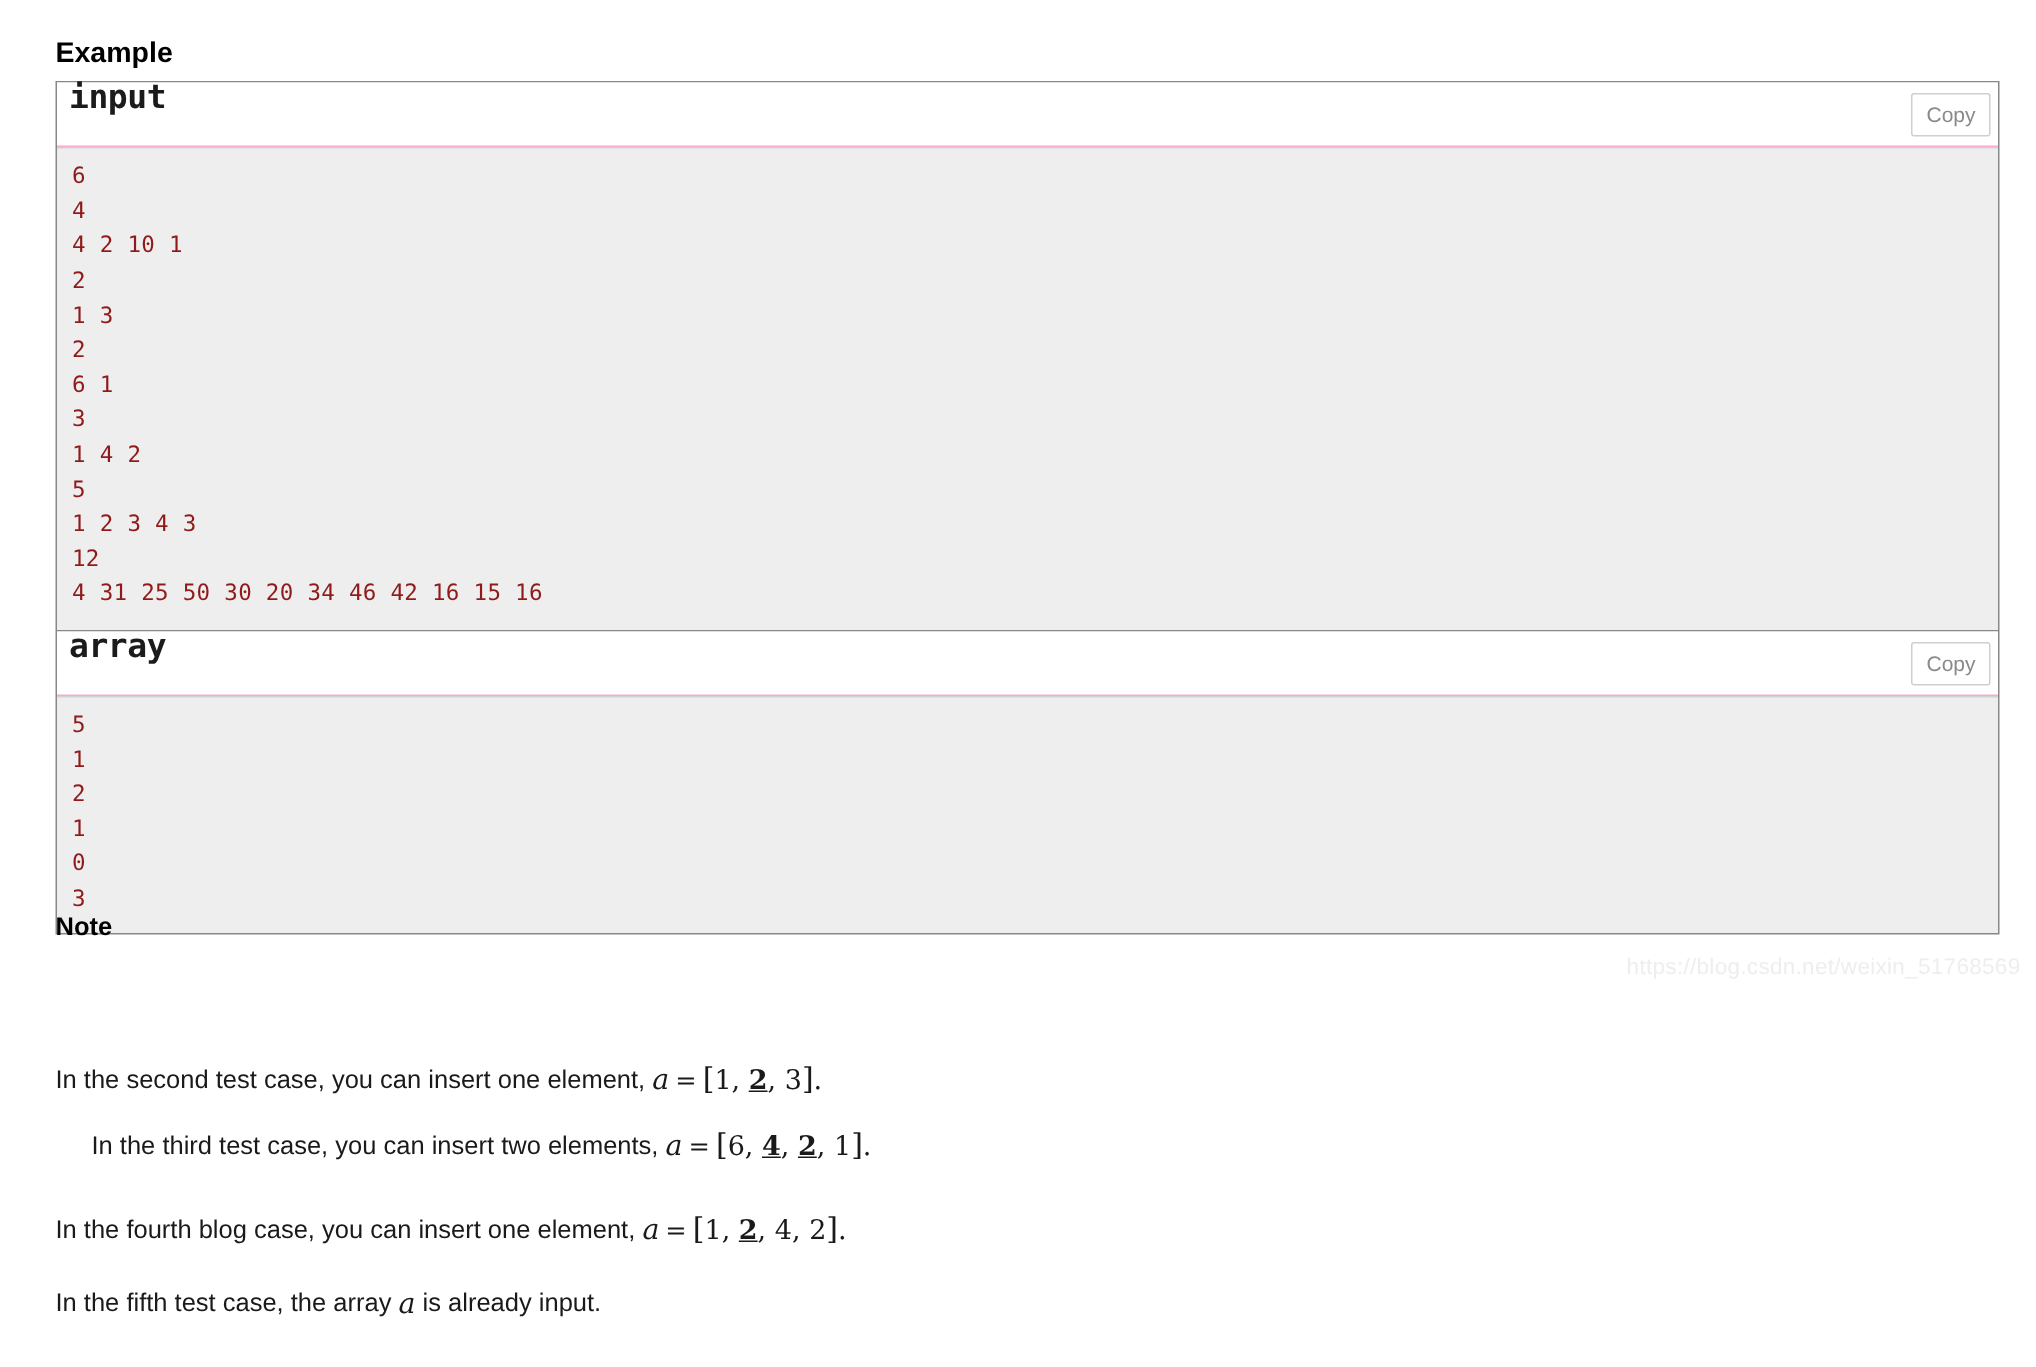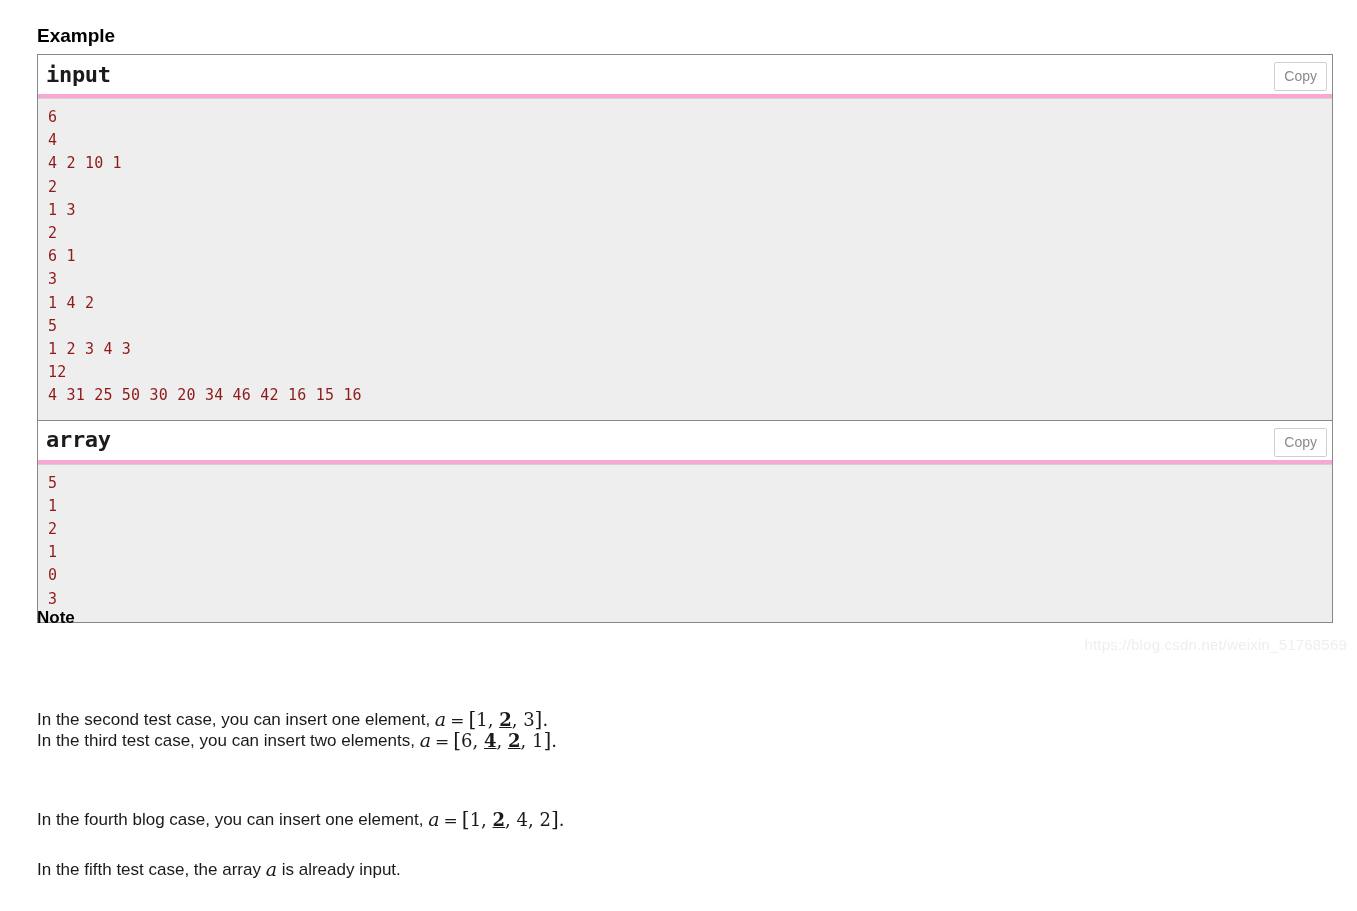--- a/index.html
+++ b/index.html
@@ -42,25 +42,25 @@
     top: 54px;
     width: 1296px;
     border: 1px solid #888888;
     background: #ffffff;
   }
   .sample-block { position: relative; }
 
   .sample-header {
     position: relative;
     background: #ffffff;
-    border-bottom: 4px solid #f9a8d4;
+    border-bottom: 1px solid #f9a8d4;
     height: 43px;
     padding: 0 10px 0 8px;
     display: flex;
-    align-items: center;
+    align-items: flex-start;
   }
   .sample-header .title {
     font-family: "DejaVu Sans Mono", monospace;
     font-size: 22px;
     font-weight: bold;
     color: #1b1b1b;
     line-height: 1;
     letter-spacing: -0.3px;
   }
   .copy-button {
@@ -99,21 +99,21 @@
   .note-p {
     position: absolute;
     left: 37px;
     font-size: 17px;
     line-height: 20px;
     color: #1a1a1a;
     white-space: nowrap;
   }
   #note-p0 { top: 659px; }
   #note-p1 { top: 709px; }
-  #note-p2 { top: 730px; }
+  #note-p2 { top: 753px; margin-left: 24px; }
   #note-p3 { top: 809px; }
   #note-p4 { top: 859px; }
 
   
   .math {
     font-family: "DejaVu Serif", serif;
     font-size: 18px;
     font-style: normal;
     vertical-align: -1px;
   }

